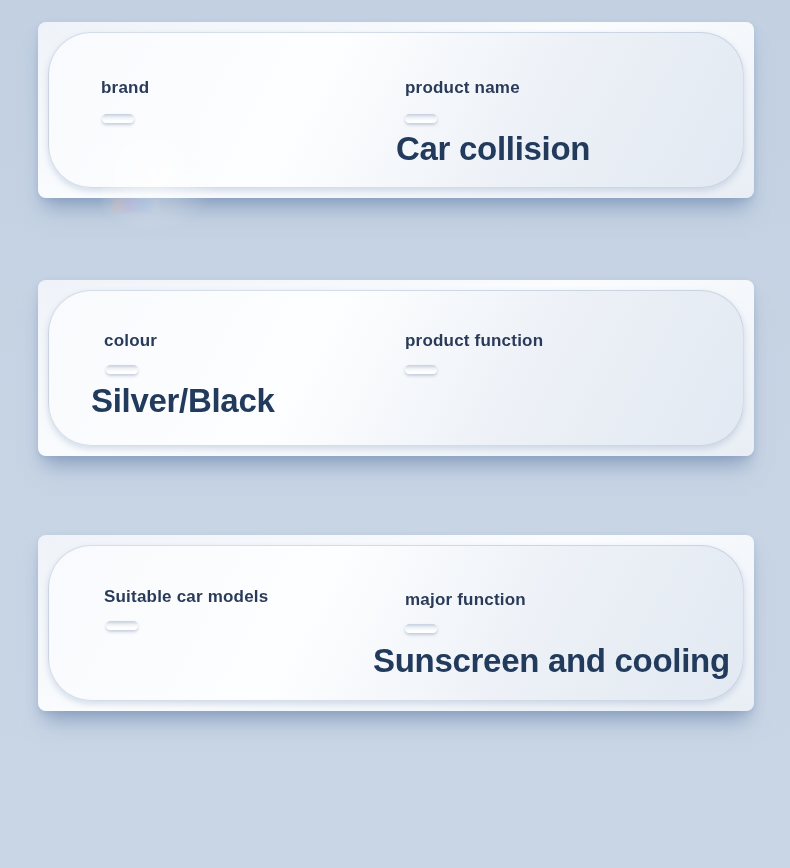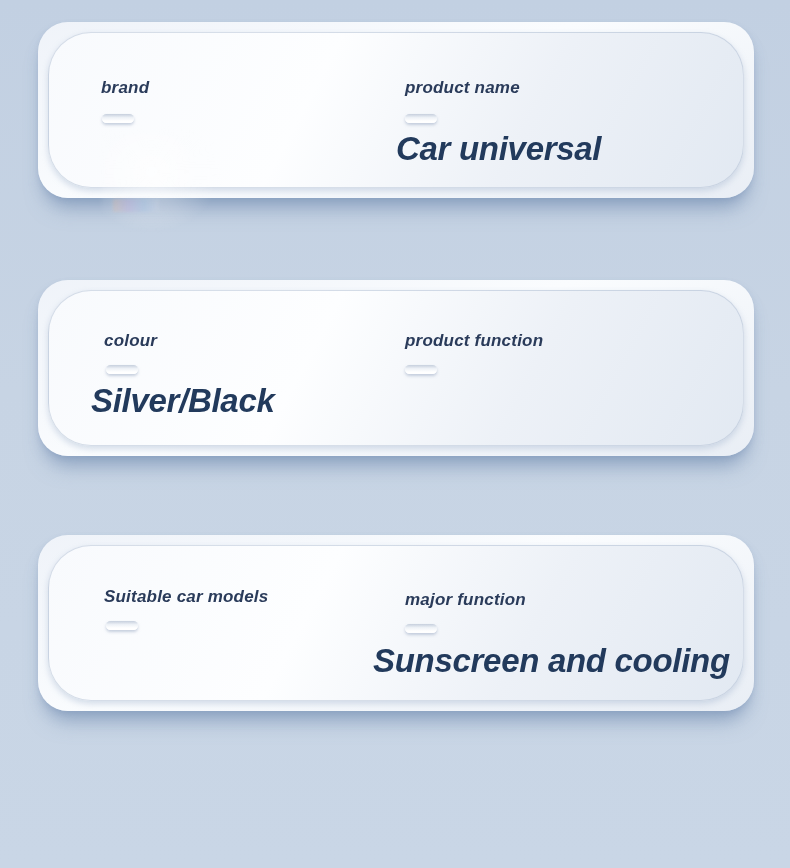--- a/index.html
+++ b/index.html
@@ -7,26 +7,25 @@
     position:relative;
     width:790px; height:868px;
     overflow:hidden;
     background:linear-gradient(180deg,#c2d0e2 0%,#c7d4e4 45%,#c9d6e6 100%);
     font-family:"Liberation Sans", sans-serif;
   }
   .card {
     position:absolute;
     left:38px;
     width:716px; height:176px;
-    border-radius:30px;
+    border-radius:8px;
     background:linear-gradient(160deg,#eff3f9 0%,#fafcfe 45%,#e9eef5 100%);
     box-shadow:0 18px 20px -8px rgba(112,138,175,0.55),
                0 8px 14px -4px rgba(125,150,185,0.35),
                0 2px 4px rgba(140,160,195,0.25);
-    font-style:italic;
   }
   .card-inner {
     position:absolute; inset:10px;
     border-radius:43px;
     background:linear-gradient(118deg,#f8fafd 0%,#fdfeff 38%,#edf1f7 68%,#e2e9f2 100%);
     border:1px solid rgba(168,183,206,0.45);
     box-shadow:0 3px 6px rgba(150,170,200,0.38);
   }
   .label {
     position:absolute;
@@ -70,21 +69,21 @@
   <div class="card" style="top:22px;">
     <div class="card-inner">
       <span class="label" style="left:52px; top:45px;">brand</span>
       <span class="dash" style="left:53px; top:81px;"></span>
       <span class="erased-blob"></span>
       <span class="erased-smudge"></span>
       <span class="value" style="left:52px; top:98px;"></span>
 
       <span class="label" style="left:356px; top:45px;">product name</span>
       <span class="dash" style="left:356px; top:81px;"></span>
-      <span class="value" style="left:347px; top:98px;">Car universal</span>
+      <span class="value" style="left:347px; top:98px;">Car collision</span>
     </div>
   </div>
 
   <div class="card" style="top:280px;">
     <div class="card-inner">
       <span class="label" style="left:55px; top:40px;">colour</span>
       <span class="dash" style="left:57px; top:74px;"></span>
       <span class="value" style="left:42px; top:92px;">Silver/Black</span>
 
       <span class="label" style="left:356px; top:40px;">product function</span>

